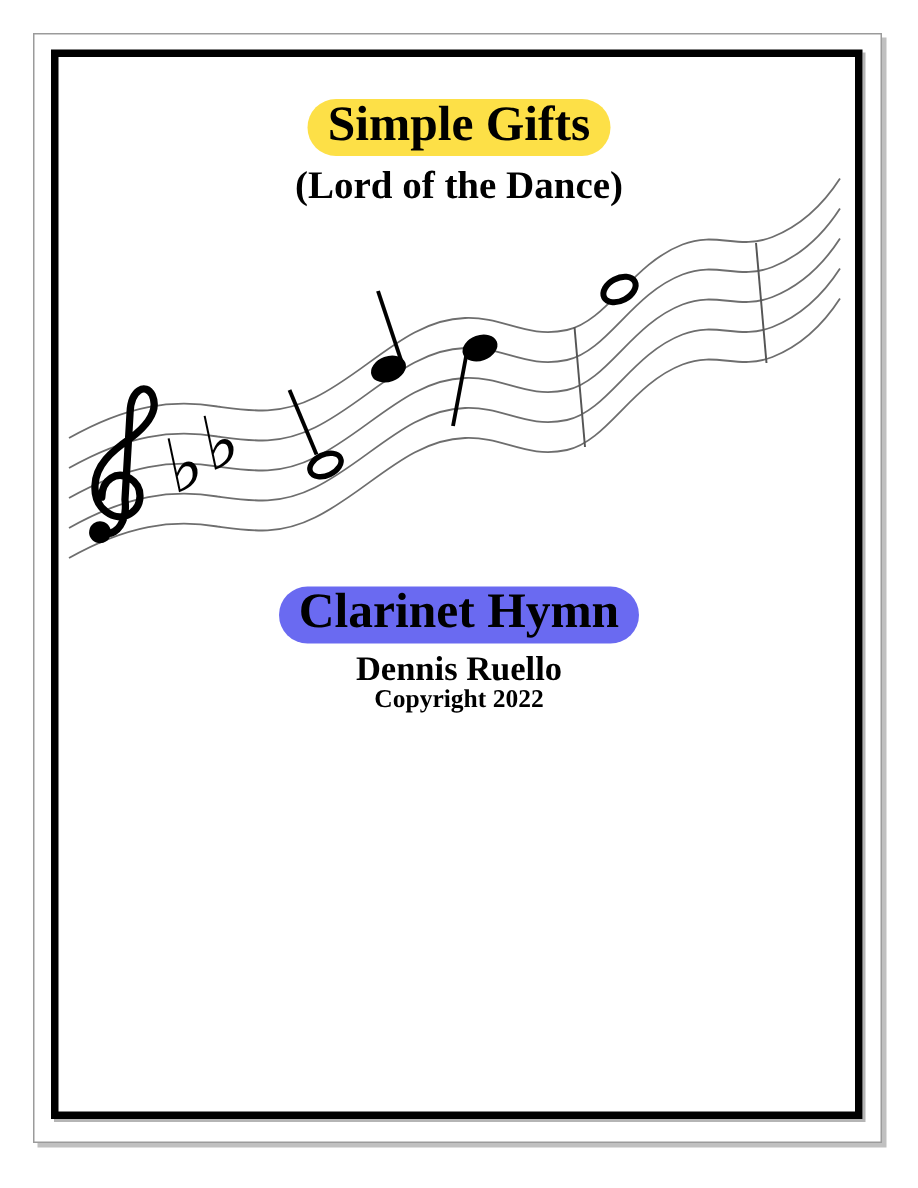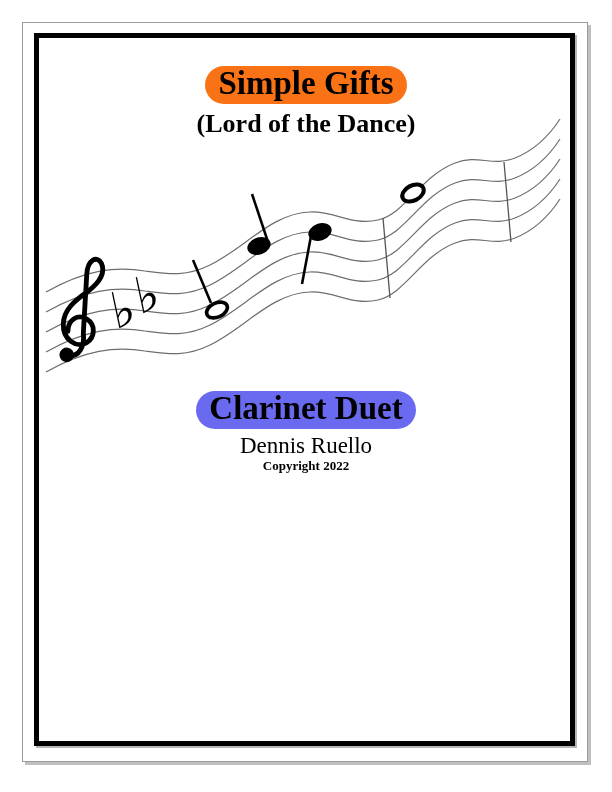--- a/index.html
+++ b/index.html
@@ -28,22 +28,22 @@
     border-radius:19px;
     padding:0 13px 3px 13px;
     line-height:35px;
     font-size:33px;font-weight:bold;
     color:#000;
   }
   .subtitle{font-size:26px;font-weight:bold;line-height:25px;}
   .subtitle-first{margin-top:7px;}
   .credit-group .pill{margin-bottom:4px;}
   .arranged{font-size:21px;font-weight:bold;line-height:24px;}
-  .arranger{font-size:23px;font-weight:normal;line-height:25px;}
-  .fineprint{font-size:13px;font-weight:bold;line-height:15px;}
+  .arranger{font-size:23px;font-weight:bold;line-height:25px;}
+  .fineprint{font-size:17px;font-weight:bold;line-height:15px;}
   .staff-svg{position:absolute;left:0;top:0;z-index:2;pointer-events:none;}
 </style>
 </head>
 <body>
 
 <div class="frame-outer"></div>
 <div class="frame-inner"></div>
 
 <svg class="staff-svg" width="612" height="792" viewBox="0 0 612 792">
 
@@ -85,25 +85,25 @@
     </g>
     <g>
       <ellipse cx="413" cy="193" rx="11.5" ry="7.5" fill="#fff" stroke="#000" stroke-width="4" transform="rotate(-28 413 193)"></ellipse>
     </g>
   </g>
 </svg>
 
 <div class="text-layer">
   <div class="center-col title-group">
     <div>
-      <span class="pill" style="background-color: #f97316;">Simple Gifts</span>
+      <span class="pill" style="background-color: #fde047;">Simple Gifts</span>
     </div>
     <div class="subtitle subtitle-first">(Lord of the Dance)</div>
   </div>
 
   <div class="center-col credit-group">
     <div>
-      <span class="pill" style="background-color: rgb(106, 106, 241);">Clarinet Duet</span>
+      <span class="pill" style="background-color: rgb(106, 106, 241);">Clarinet Hymn</span>
     </div>
     <div class="arranger">Dennis Ruello</div>
     <div class="fineprint">Copyright 2022</div>
   </div>
 </div>
 
 </body></html>

